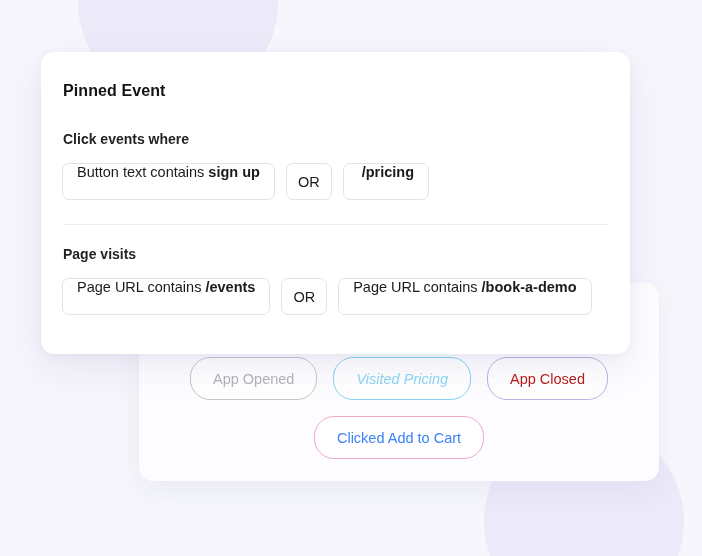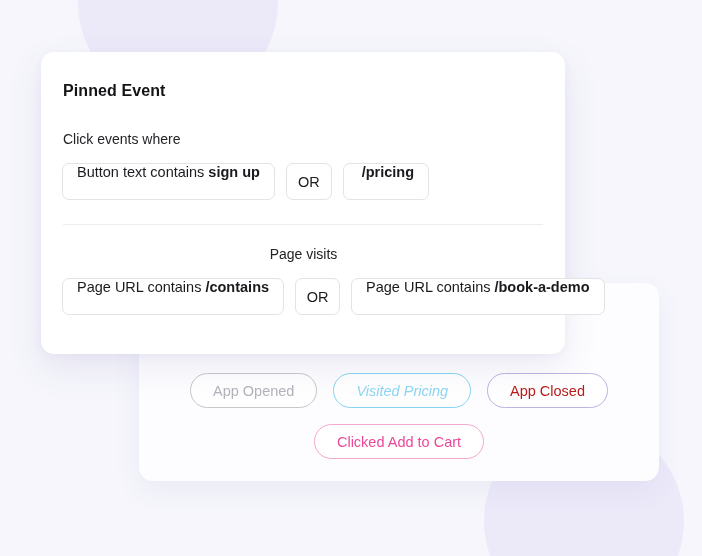--- a/index.html
+++ b/index.html
@@ -58,63 +58,64 @@
     align-items: center;
     gap: 16px;
   }
 
   .chip-row {
     display: flex;
     gap: 16px;
   }
 
   .chip {
-    height: 35px;
+    height: 43px;
     padding: 0 22px;
     display: flex;
     align-items: center;
     justify-content: center;
     border-radius: 20px;
     border: 1.4px solid #cfcfd6;
     background: #ffffff;
     color: #b6b6bf;
     font-size: 14.5px;
     white-space: nowrap;
   }
 
   
   .front-card {
     position: absolute;
     left: 41px;
     top: 52px;
-    width: 524px;
+    width: 589px;
     height: 302px;
     background: #ffffff;
     border-radius: 13px;
     box-shadow: 0 14px 36px rgba(86, 80, 150, 0.10),
                 0 2px 8px rgba(86, 80, 150, 0.05);
     padding: 30px 21px 0 21px;
   }
 
   .card-title {
     font-size: 16px;
     font-weight: bold;
     color: #141417;
     letter-spacing: 0.1px;
     padding-left: 1px;
   }
 
   .section-label {
     font-size: 14px;
     color: #232327;
     padding-left: 1px;
+    font-weight: bold;
   }
 
   .section-label--click { margin-top: 31px; }
-  .section-label--page  { margin-top: 16px; text-align: center; }
+  .section-label--page  { margin-top: 16px; }
 
   .rule-row {
     display: flex;
     align-items: center;
     gap: 11px;
     margin-top: 16px;
   }
 
   .rule-pill {
     height: 37px;
@@ -166,21 +167,21 @@
       </div>
       <div class="chip" style="border-color: rgb(133, 212, 242); color: rgb(142, 214, 243); font-style: italic;">
         <span>Visited Pricing</span>
       </div>
       <div class="chip" style="border-color: rgb(185, 181, 226); color: #b91c1c;">
         <span>App Closed</span>
       </div>
     </div>
 
     <div class="chip-row">
-      <div class="chip" style="border-color: rgb(242, 168, 205); color: #ec4899;">
+      <div class="chip" style="border-color: rgb(242, 168, 205); color: #3b82f6;">
         <span>Clicked Add to Cart</span>
       </div>
     </div>
 
   </div>
 </div>
 
 <div class="front-card">
 
   <div class="card-title">Pinned Event</div>
@@ -198,21 +199,21 @@
     </div>
   </div>
 
   <div class="divider"></div>
 
   <div class="section-label section-label--page">Page visits</div>
 
   <div class="rule-row">
     <div class="rule-pill">
       <span>Page URL contains</span>
-      <span class="val">/contains</span>
+      <span class="val">/events</span>
     </div>
     <div class="or-pill">OR</div>
     <div class="rule-pill">
       <span>Page URL contains</span>
       <span class="val">/book-a-demo</span>
     </div>
   </div>
 
 </div>
 

